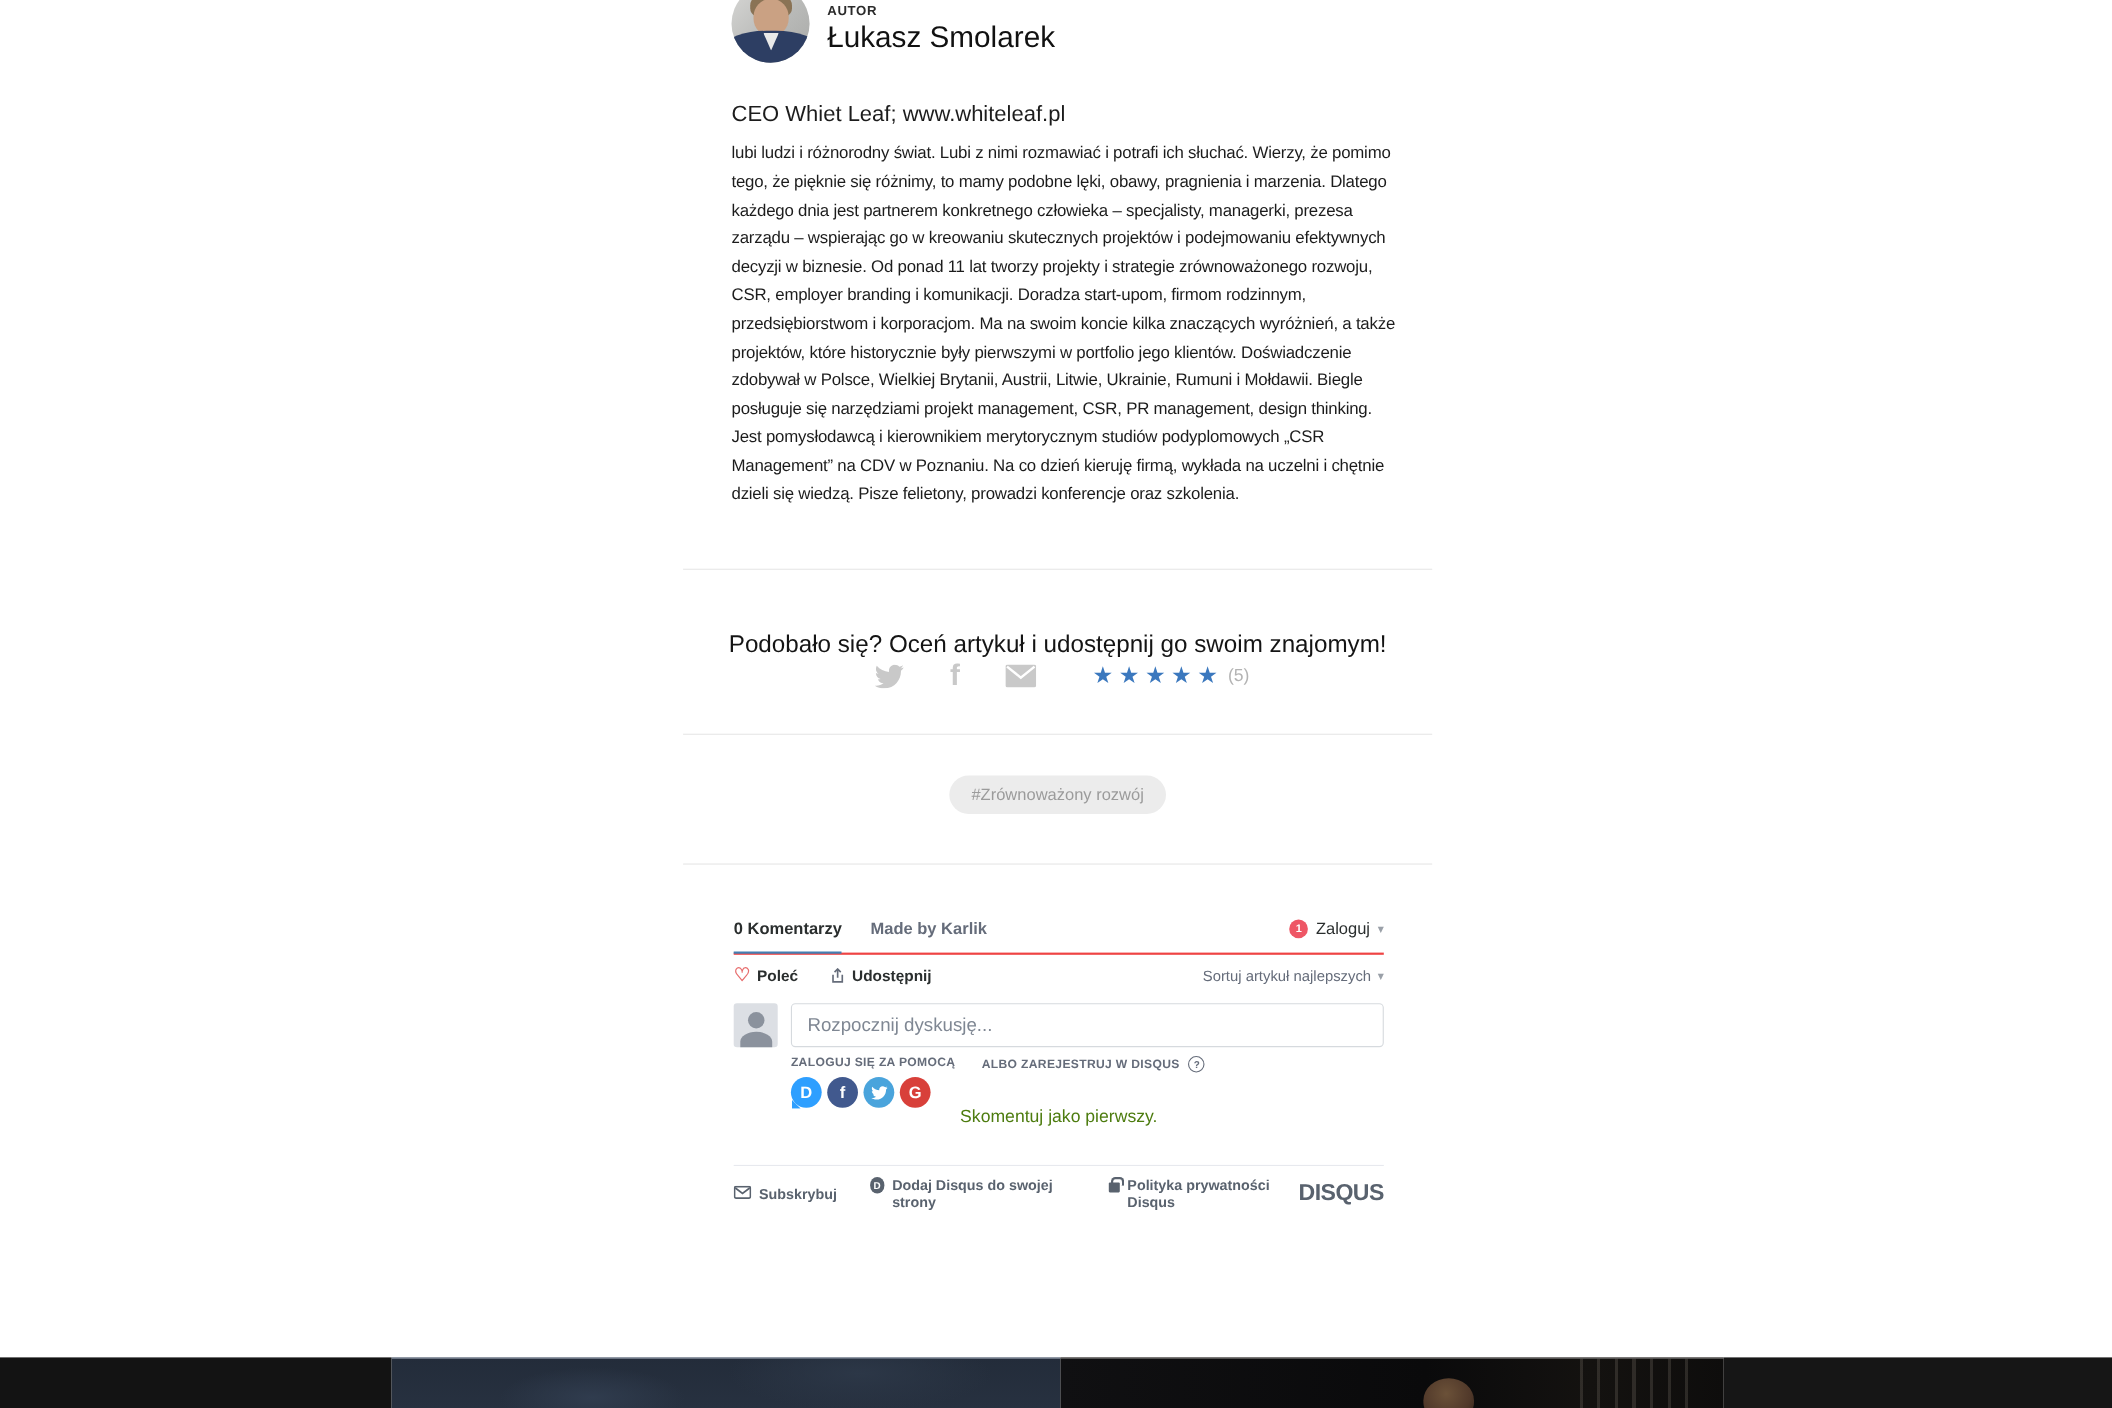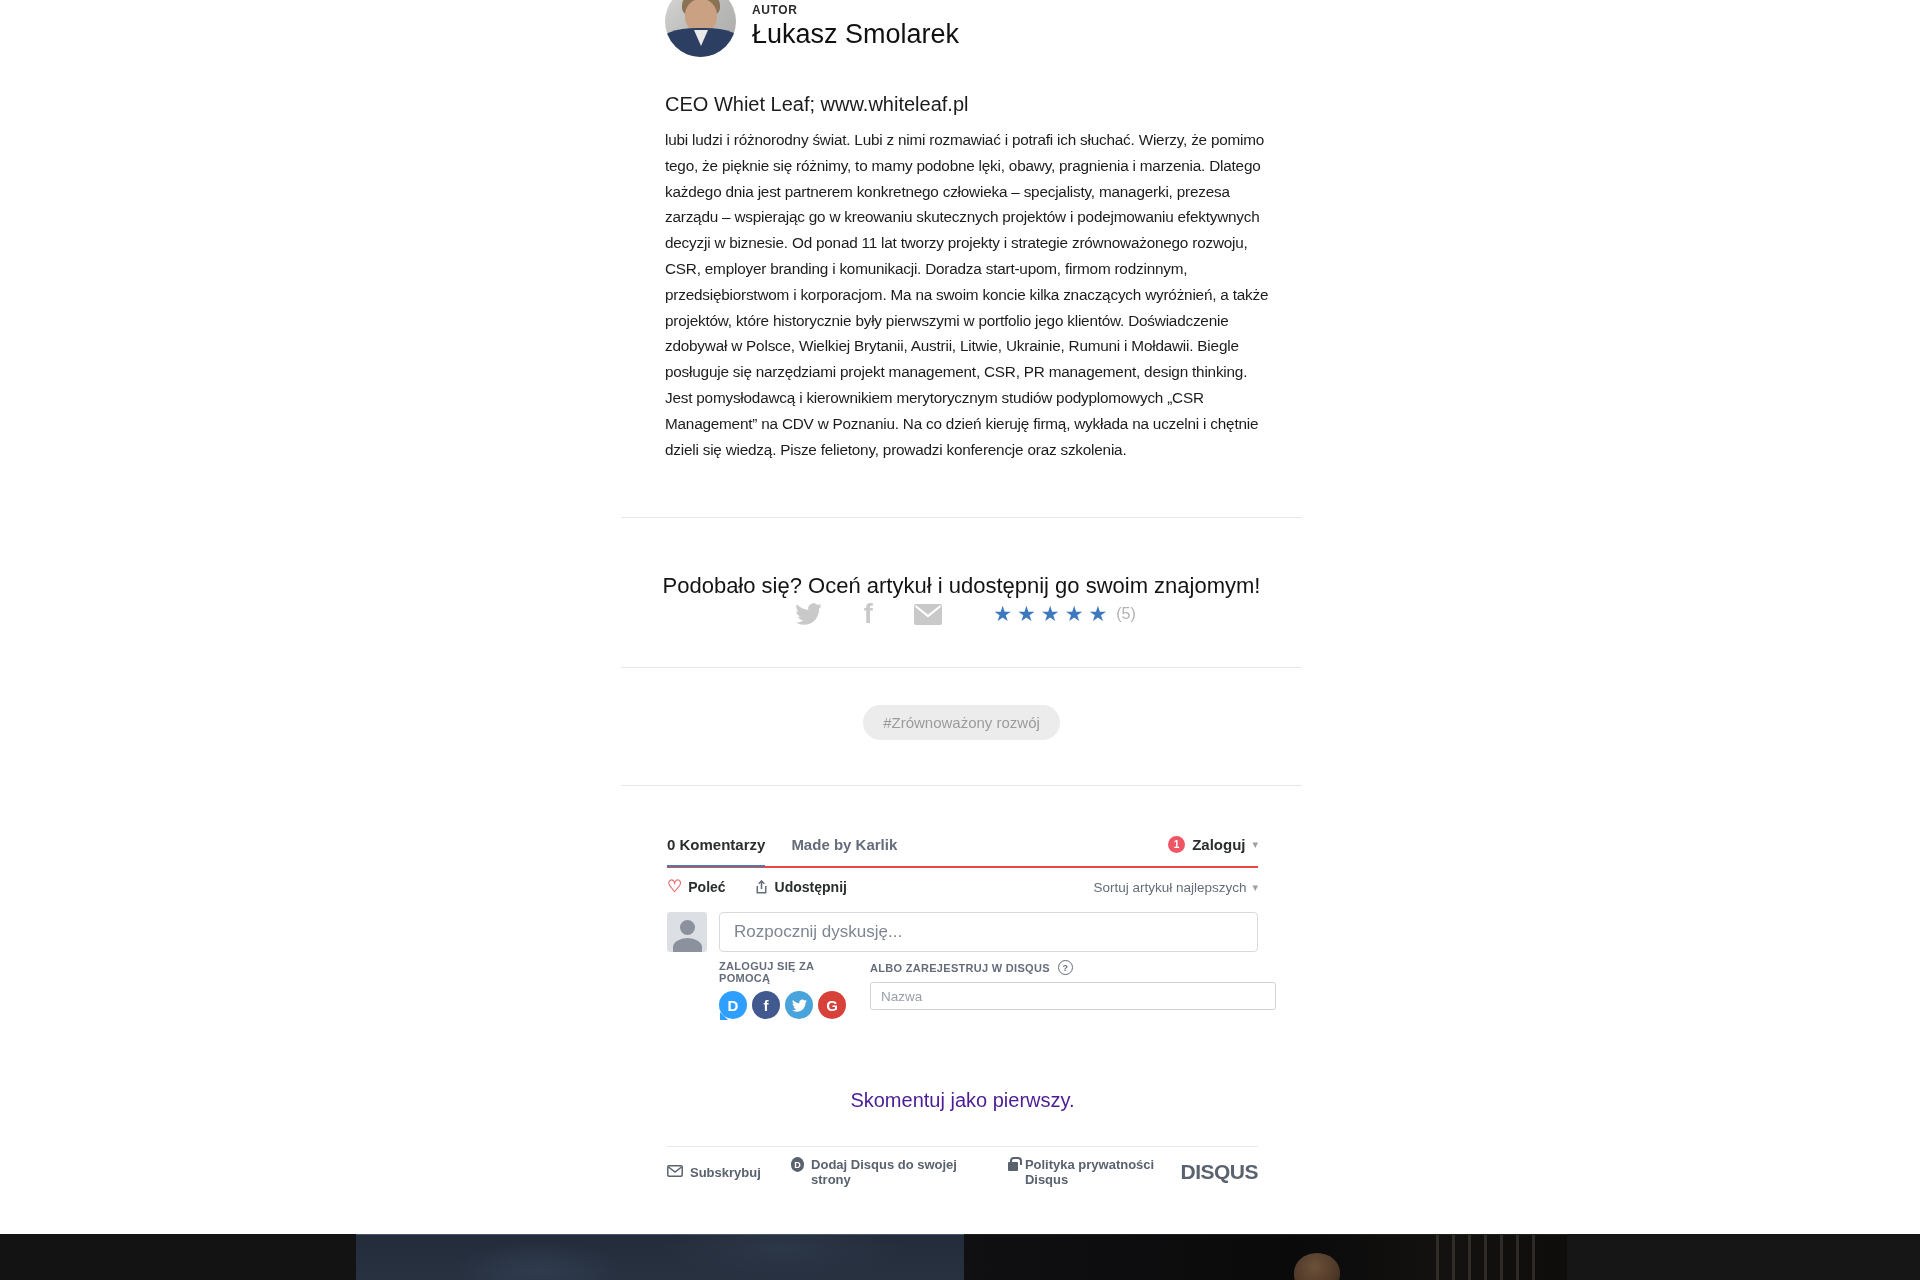--- a/index.html
+++ b/index.html
@@ -38,21 +38,21 @@
 
   
   .disqus { position:absolute; left:667px; top:836px; width:591px; font-size:13px; color:#2a2e2e; }
   .dq-tabs { display:flex; align-items:flex-start; border-bottom:2px solid #ef4444; height:32px; position:relative; }
   .dq-tab { font-weight:bold; font-size:15px; padding-bottom:12px; cursor:pointer; }
   .dq-tab.active { color:#2a2e2e; border-bottom:2px solid #437fb2; margin-bottom:-2px; }
   .dq-tab.muted { color:#656c7a; margin-left:26px; }
   .dq-login { margin-left:auto; display:flex; align-items:center; gap:7px; cursor:pointer; }
   .dq-badge { width:17px; height:17px; border-radius:50%; background:#ee5665; color:#fff; font-size:10px; font-weight:bold;
     display:flex; align-items:center; justify-content:center; }
-  .dq-login-label { font-weight:bold; font-size:15px; color:#2a2e2e; }
+  .dq-login-label { font-weight:normal; font-size:15px; color:#2a2e2e; }
   .caret { color:#9aa0a8; font-size:11px; }
   .dq-actions { display:flex; align-items:center; margin-top:8px; height:22px; }
   .dq-action { display:flex; align-items:center; gap:6px; font-weight:bold; font-size:14px; color:#2a2e2e; cursor:pointer; }
   .heart { color:#e76c6c; font-size:17px; line-height:16px; }
   .dq-action + .dq-action { margin-left:28px; }
   .dq-sort { margin-left:auto; color:#656c7a; font-size:13.5px; display:flex; gap:6px; align-items:center; cursor:pointer; }
   .dq-composer { display:flex; margin-top:14px; gap:12px; }
   .dq-avatar { width:40px; height:40px; border-radius:3px; background:#dcdfe4; position:relative; overflow:hidden; flex:none; }
   .dq-avatar .head { position:absolute; left:13px; top:8px; width:15px; height:15px; border-radius:50%; background:#8b929d; }
   .dq-avatar .torso { position:absolute; left:6px; top:26px; width:29px; height:18px; border-radius:50% 50% 0 0; background:#8b929d; }
@@ -69,21 +69,21 @@
     clip-path:polygon(0 100%,100% 0,100% 100%); transform:scaleX(-1); }
   .p-facebook { background:#41598e; }
   .p-twitter { background:#4aa4dc; }
   .p-google { background:#d8403a; }
   .register-head { display:flex; align-items:center; gap:8px; }
   .q-icon { width:15px; height:15px; border:1.5px solid #656c7a; border-radius:50%; color:#656c7a; font-size:9px; font-weight:bold;
     display:flex; align-items:center; justify-content:center; cursor:pointer; }
   .name-input { margin-top:7px; width:406px; height:28px; border:1px solid #cfd4d9; border-radius:3px; padding:0 10px;
     font-size:13.5px; font-family:"Liberation Sans",sans-serif; color:#2a2e2e; }
   .name-input::placeholder { color:#9aa0a8; }
-  .dq-empty { margin-top:70px; text-align:center; color:#4c1d95; font-size:20px; }
+  .dq-empty { text-align:center; color:#4d7c0f; font-size:16px; }
   .dq-divider { margin-top:34px; height:1px; background:#e7e9ee; }
   .dq-footer { margin-top:10px; display:flex; align-items:center; }
   .dq-flink { display:flex; align-items:flex-start; gap:7px; font-weight:bold; font-size:13px; color:#59626e; cursor:pointer; }
   .dq-flink + .dq-flink { margin-left:30px; }
   .d-circle { width:15px; height:15px; border-radius:50%; background:#59626e; color:#fff; font-size:9px; font-weight:bold;
     display:flex; align-items:center; justify-content:center; }
   .lock { width:11px; height:9px; background:#59626e; border-radius:1px; position:relative; margin-top:5px; }
   .lock::before { content:""; position:absolute; left:1.5px; top:-5px; width:8px; height:6px; border:2px solid #59626e;
     border-bottom:none; border-radius:4px 4px 0 0; }
   .dq-logo { margin-left:auto; font-size:21px; font-weight:800; letter-spacing:-0.5px; color:#59626e; cursor:pointer; }
@@ -213,21 +213,20 @@
           <span class="provider p-google">
             <span>G</span>
           </span>
         </div>
       </div>
       <div>
         <div class="register-head">
           <span class="dq-small-label">ALBO ZAREJESTRUJ W DISQUS</span>
           <span class="q-icon">?</span>
         </div>
-        <input class="name-input" type="text" placeholder="Nazwa" style="">
       </div>
     </div>
 
     <div class="dq-empty">Skomentuj jako pierwszy.</div>
 
     <div class="dq-divider"></div>
 
     <div class="dq-footer">
       <div class="dq-flink">
         <svg width="16" height="12" viewBox="0 0 16 12">

